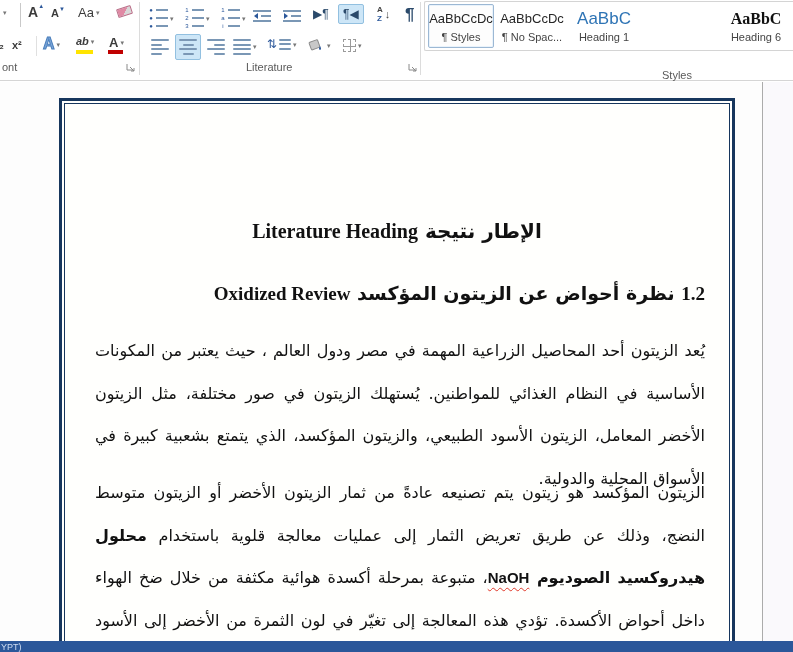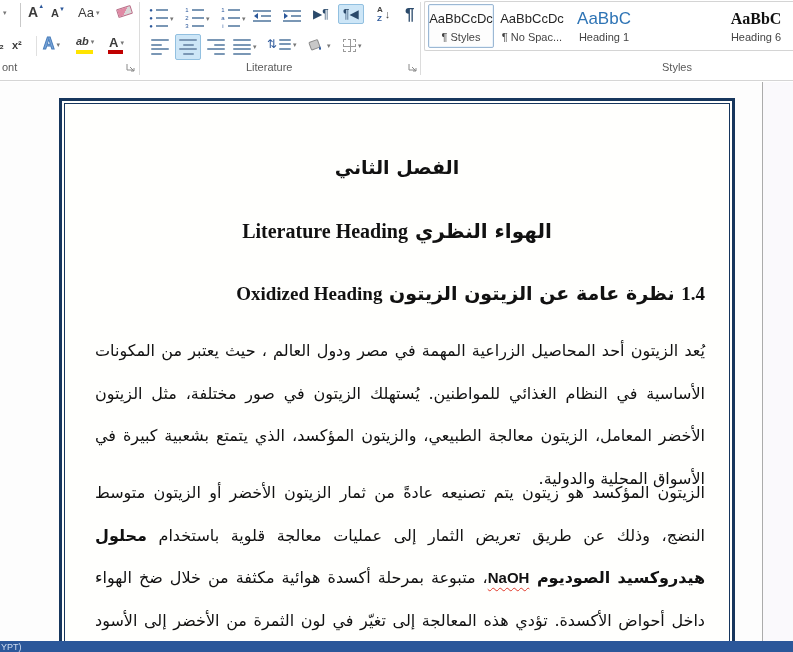--- a/index.html
+++ b/index.html
@@ -320,44 +320,43 @@
     </div>
     <div class="style-card h1" style="left:146px;">
       <span class="style-prev">AaBbC</span>
       <span class="style-name">Heading 1</span>
     </div>
     <div class="style-card h3" style="left:292px;width:78px;">
       <span class="style-prev">AaBbC</span>
       <span class="style-name">Heading 6</span>
     </div>
   </div>
-  <span class="grp-label" style="left:662px;">Styles</span>
+  <span class="grp-label" style="left:662px;margin-top:8px;">Styles</span>
 </div>
 
 <div id="canvas">
   <div id="page">
     <div id="page-inner">
 
-      <div class="doc-center" id="chapter-title">الفصل الثاني</div>
 
       <div class="doc-center" id="section-title">
-        <span>الهواء النظري</span>
+        <span>الإطار نتيجة</span>
         <span> </span>
         <span class="en">Literature Heading</span>
       </div>
 
       <div id="main-heading">
-        <span class="num">1.4</span>
+        <span class="num">1.2</span>
         <span> </span>
-        <span>نظرة عامة عن الزيتون الزيتون</span>
+        <span>نظرة أحواض عن الزيتون المؤكسد</span>
         <span> </span>
-        <span class="en">Oxidized Heading</span>
+        <span class="en">Oxidized Review</span>
       </div>
 
-      <div class="para" id="para1">يُعد الزيتون أحد المحاصيل الزراعية المهمة في مصر ودول العالم ، حيث يعتبر من المكونات الأساسية في النظام الغذائي للمواطنين. يُستهلك الزيتون في صور مختلفة، مثل الزيتون الأخضر المعامل، الزيتون معالجة الطبيعي، والزيتون المؤكسد، الذي يتمتع بشعبية كبيرة في الأسواق المحلية والدولية.</div>
+      <div class="para" id="para1">يُعد الزيتون أحد المحاصيل الزراعية المهمة في مصر ودول العالم ، حيث يعتبر من المكونات الأساسية في النظام الغذائي للمواطنين. يُستهلك الزيتون في صور مختلفة، مثل الزيتون الأخضر المعامل، الزيتون الأسود الطبيعي، والزيتون المؤكسد، الذي يتمتع بشعبية كبيرة في الأسواق المحلية والدولية.</div>
 
       <div class="para" id="para2"><span>الزيتون المؤكسد هو زيتون يتم تصنيعه عادةً من ثمار الزيتون الأخضر أو الزيتون متوسط النضج، وذلك عن طريق تعريض الثمار إلى عمليات معالجة قلوية باستخدام </span><span class="b">محلول هيدروكسيد الصوديوم</span><span class="b"> </span><span class="latin sq">NaOH</span><span>، متبوعة بمرحلة أكسدة هوائية مكثفة من خلال ضخ الهواء داخل أحواض الأكسدة. تؤدي هذه المعالجة إلى تغيّر في لون الثمرة من الأخضر إلى الأسود نتيجة لتفاعلات كيميائية تؤثر على البوليفينولات </span></div>
 
     </div>
   </div>
   <div id="scroll-track"></div>
 </div>
 
 <div id="status-bar">
   <span id="status-lang">YPT)</span>

